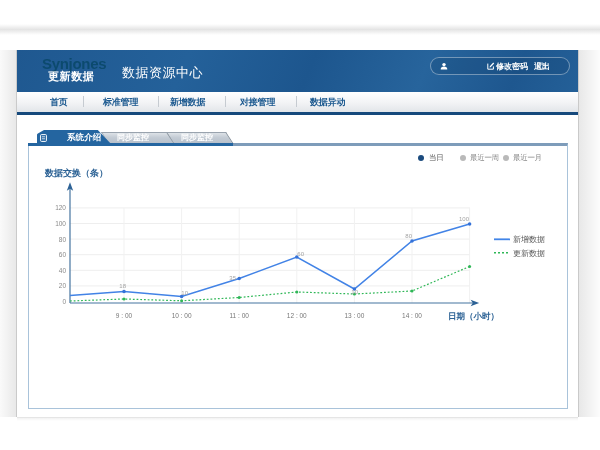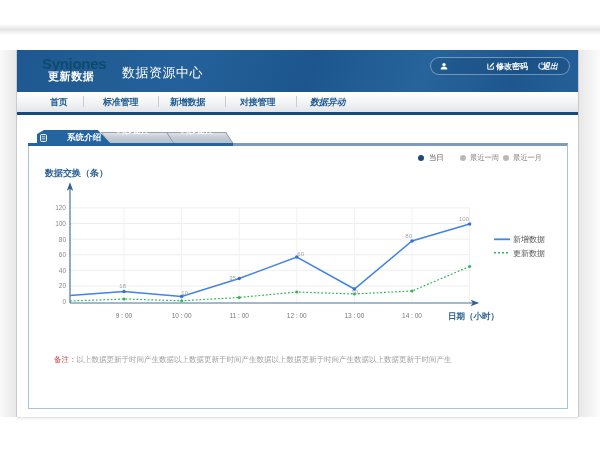--- a/index.html
+++ b/index.html
@@ -36,21 +36,21 @@
   
   #band{left:28px;top:143px;width:205px;height:3px;background:#2465a0;}
   #tab1{left:37px;top:130px;width:76px;height:16px;background:#2465a0;border-radius:5px 0 0 0;
     clip-path:polygon(0 100%,0 25%,7px 0,80% 0,100% 100%);}
   
   #tab1t{left:53px;top:133px;color:#ffffff;font-size:8.5px;font-weight:bold;letter-spacing:0.1px;line-height:9px;margin-left:14px;}
   .gtab{top:132px;height:11px;background:linear-gradient(to bottom,#dde2e7 0%,#c4ccd5 40%,#b5bec9 100%);
     border:1px solid #99a3ae;border-right:1px solid #7e8a96;border-bottom:none;transform:skewX(33deg);transform-origin:top left;}
   #tab2{left:101px;width:64px;}
   #tab3{left:166px;width:58px;}
-  .gtabt{top:127px;color:#ffffff;font-size:8px;font-weight:bold;line-height:8px;}
+  .gtabt{top:134px;color:#ffffff;font-size:8px;font-weight:bold;line-height:8px;}
   #tab2t{left:117px;}
   #tab3t{left:181px;}
   
   #cbox{left:28px;top:143px;width:538px;height:262px;background:#ffffff;
     border-top:3px solid #7e9cba;border-left:1px solid #a9c3da;border-right:1px solid #a9c3da;border-bottom:1px solid #a9c3da;}
   
   .dot{width:6px;height:6px;border-radius:50%;}
   .ltxt{font-size:7.5px;line-height:8px;letter-spacing:-0.3px;}
   
   #chart{left:0;top:0;}
@@ -82,32 +82,32 @@
     <span class="ptxt" style="left:17px;margin-top:32px;">管理员</span>
     <svg class="picon" style="left:56px;" width="8" height="8" viewBox="0 0 8 8">
       <path d="M0.8 1.6 L0.8 7.2 L6.4 7.2 L6.4 4.4" stroke="#fff" stroke-width="1" fill="none"></path>
       <path d="M2.6 5.4 L3.6 5.2 L7.2 1.6 L6.2 0.6 L2.8 4.2 Z" fill="#fff"></path>
     </svg>
     <span class="ptxt" style="left:65px;">修改密码</span>
     <svg class="picon" style="left:107px;" width="8" height="8" viewBox="0 0 8 8">
       <path d="M2.4 1.3 A3.2 3.2 0 1 0 5.6 1.3" stroke="#ffffff" stroke-opacity="0.75" stroke-width="1.2" fill="none"></path>
       <line x1="4" y1="0.2" x2="4" y2="3" stroke="#ffffff" stroke-opacity="0.75" stroke-width="1.2"></line>
     </svg>
-    <span class="ptxt" style="left:111px;font-style:italic;">退出</span>
+    <span class="ptxt" style="left:103px;">退出</span>
   </div>
   <div class="abs" id="nav"></div>
   <div class="abs navitem" style="left:50px;">首页</div>
   <div class="abs navsep" style="left:83px;"></div>
   <div class="abs navitem" style="left:103px;">标准管理</div>
   <div class="abs navsep" style="left:158px;"></div>
   <div class="abs navitem" style="left:170px;">新增数据</div>
   <div class="abs navsep" style="left:225px;"></div>
   <div class="abs navitem" style="left:240px;">对接管理</div>
   <div class="abs navsep" style="left:296px;"></div>
-  <div class="abs navitem" style="left:310px;font-style:italic;">数据异动</div>
+  <div class="abs navitem" style="left:310px;">数据异动</div>
   <div class="abs" id="navline"></div>
   <div class="abs" id="cbox"></div>
   <div class="abs gtab" id="tab2"></div>
   <div class="abs gtabt" id="tab2t">同步监控</div>
   <div class="abs gtab" id="tab3"></div>
   <div class="abs gtabt" id="tab3t">同步监控</div>
   <div class="abs" id="band"></div>
   <div class="abs" id="tab1"></div>
   <svg class="abs" style="left:40px;top:134px;" width="7" height="8" viewBox="0 0 7 8">
       <rect x="0.6" y="0.6" width="5.8" height="6.8" rx="0.8" fill="none" stroke="#ffffff" stroke-width="1"></rect>
@@ -200,14 +200,13 @@
       <text x="358" y="293.5">10</text>
       <text x="412" y="237.5">80</text>
       <text x="469" y="220.5">100</text>
     </g>
 
     <line x1="494" y1="239.3" x2="510" y2="239.3" stroke="#4285e8" stroke-width="1.8"></line>
     <text x="513" y="242.3" font-size="8" fill="#555" font-family="Liberation Sans, sans-serif">新增数据</text>
     <line x1="494" y1="252.8" x2="510" y2="252.8" stroke="#2fb757" stroke-width="1.5" stroke-dasharray="2 2"></line>
     <text x="513" y="255.8" font-size="8" fill="#555" font-family="Liberation Sans, sans-serif">更新数据</text>
   </svg>
-  <div class="abs" id="note"><b>备注：</b>以上数据更新于时间产生数据以上数据更新于时间产生数据以上数据更新于时间产生数据以上数据更新于时间产生</div>
 </div>
 
 </body></html>

